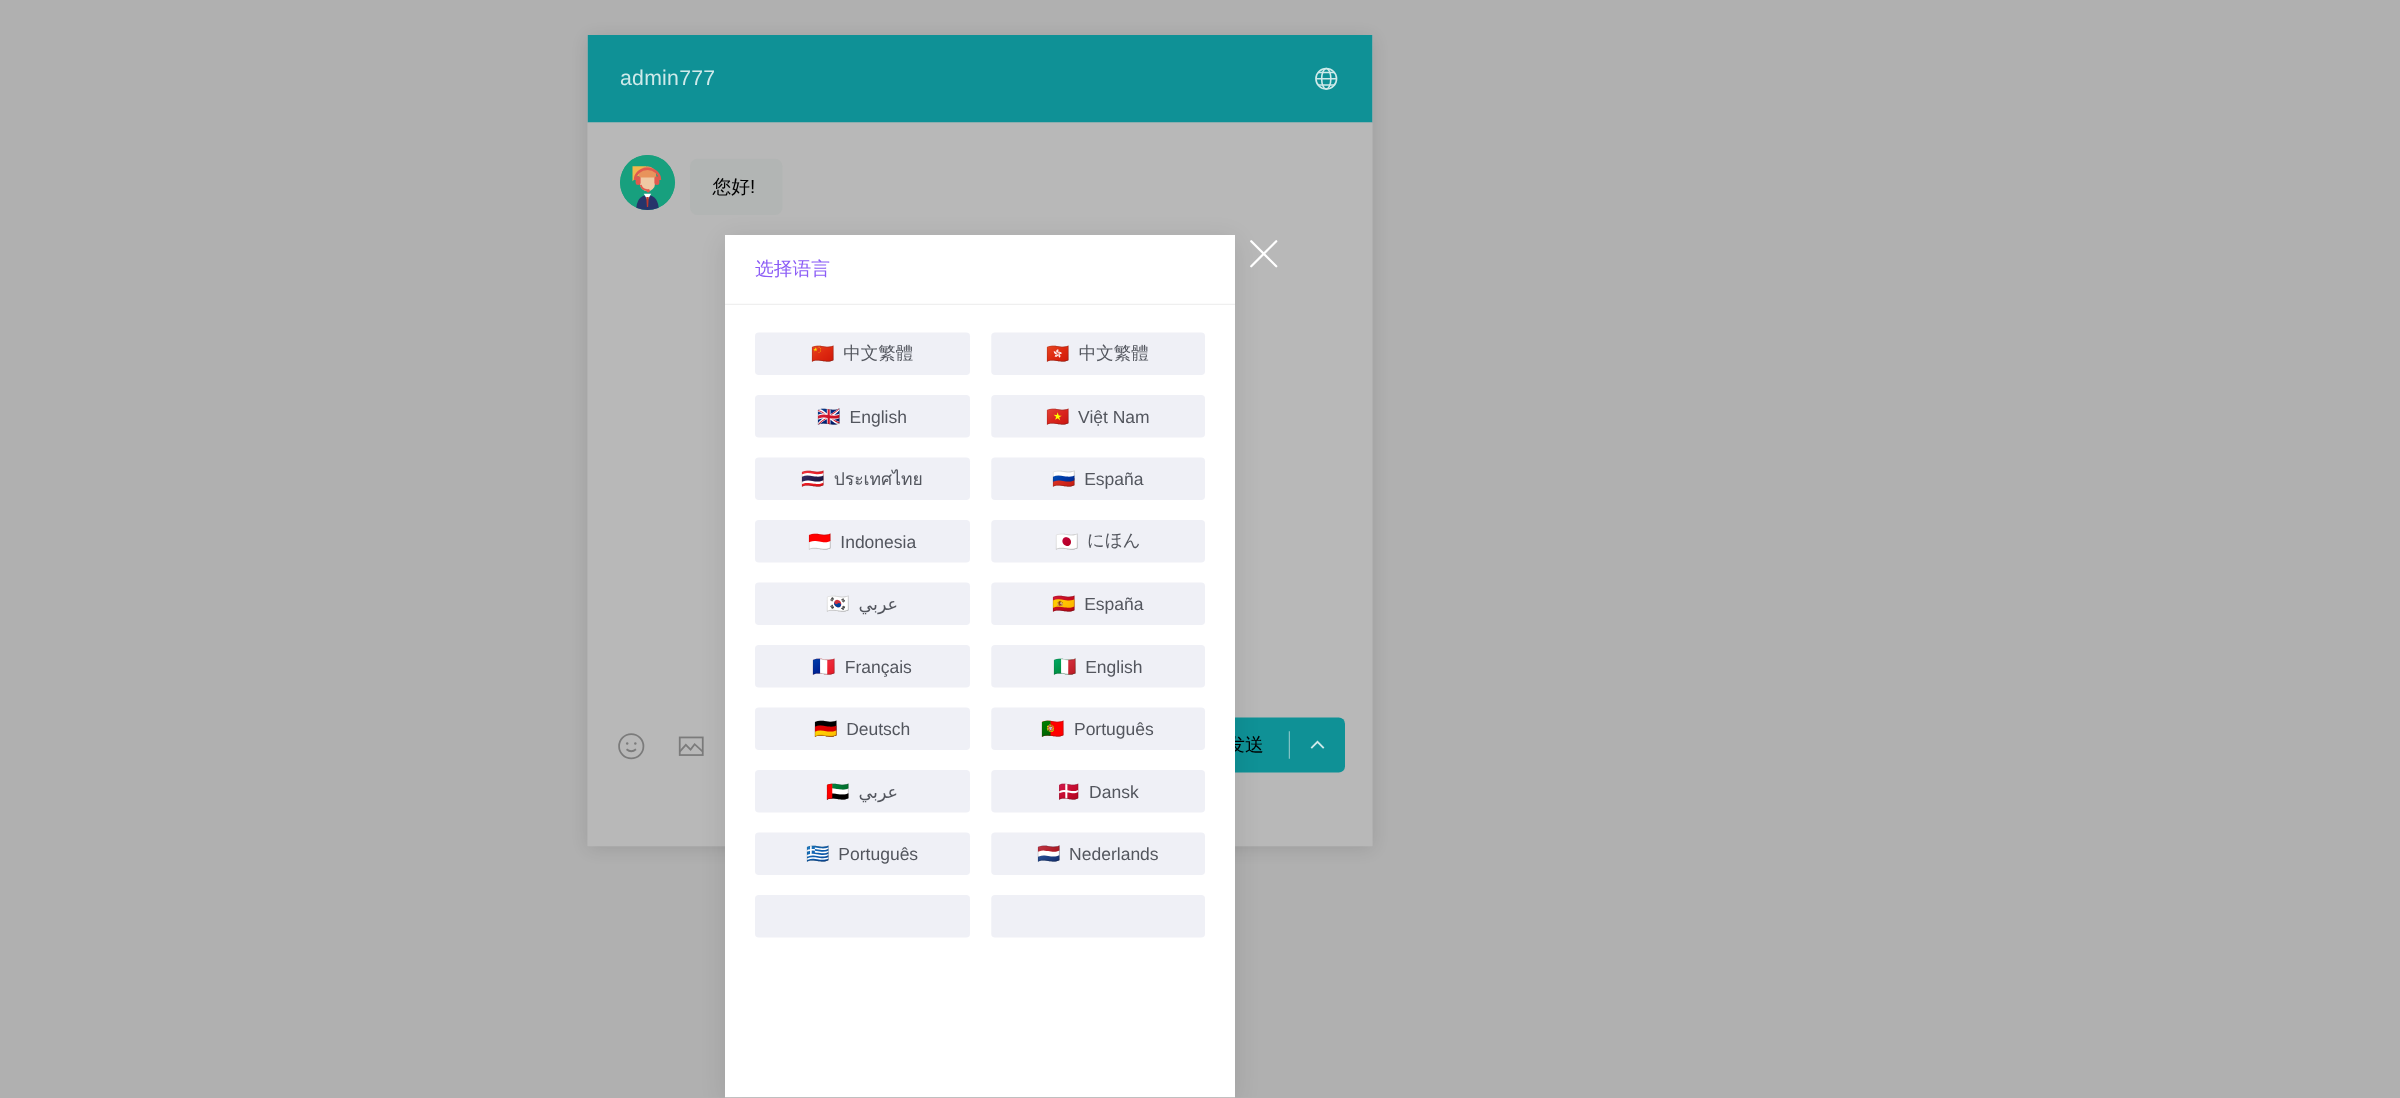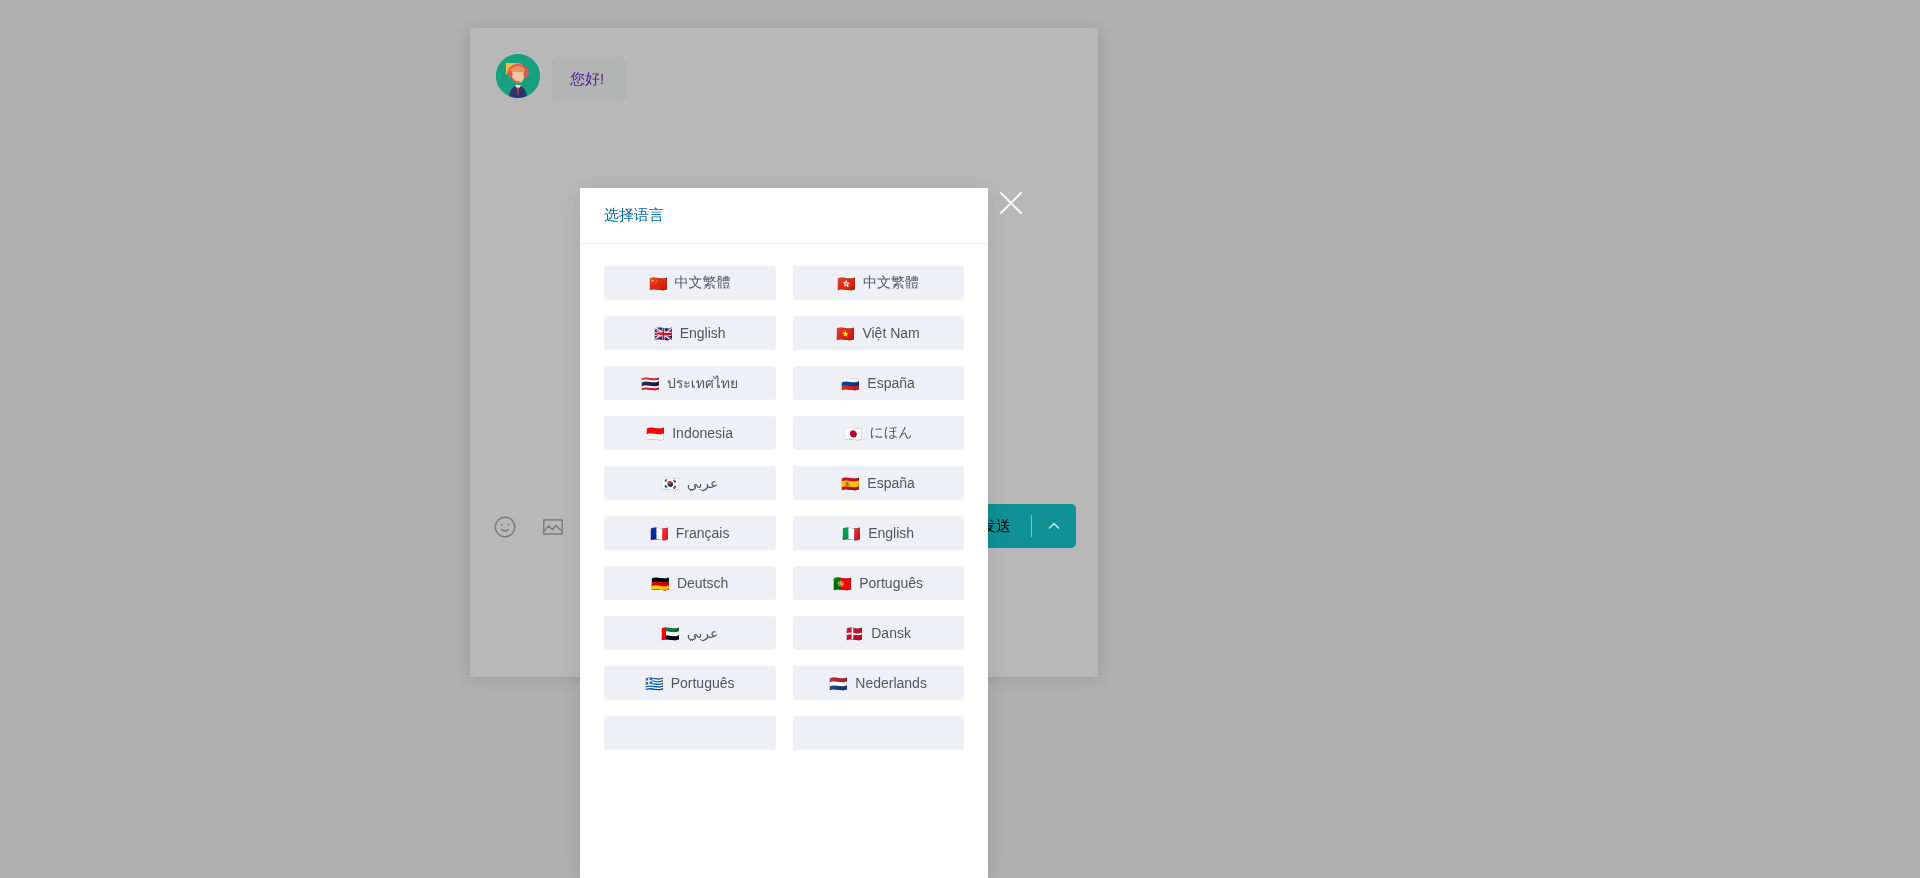--- a/index.html
+++ b/index.html
@@ -80,21 +80,21 @@
     overflow: hidden;
     flex: 0 0 44px;
     background: #1a9e7c;
   }
   .avatar svg { display:block; }
 
   .bubble {
     background: #b2b5b4;
     border-radius: 6px;
     padding: 13px 18px;
-    color: #4c1d95;
+    color: #000000;
     font-size: 15px;
     min-width: 74px;
     max-width: 340px;
     margin-top: 3px;
   }
 
   #chat-compose {
     position: relative;
     height: 171px;
     background: #b8b8b8;
@@ -162,21 +162,21 @@
   }
   #lang-modal-header {
     height: 56px;
     display: flex;
     align-items: center;
     padding: 0 24px;
     border-bottom: 1px solid #efefef;
   }
   #lang-modal-title {
     font-size: 15px;
-    color: #0369a1;
+    color: #8b5cf6;
   }
   #lang-grid {
     padding: 22px 24px 0 24px;
     display: grid;
     grid-template-columns: 1fr 1fr;
     column-gap: 17px;
     row-gap: 16px;
   }
   .lang-btn {
     height: 34px;
@@ -206,20 +206,32 @@
   }
   #modal-close svg { display: block; }
 </style>
 </head>
 <body>
 
 <div id="page">
 
   <div id="chat-widget">
 
+    <div id="chat-header">
+      <div id="chat-title">admin777</div>
+      <div id="globe-btn">
+        <svg width="22" height="22" viewBox="0 0 24 24" fill="none" stroke="#cfeaea" stroke-width="1.4">
+          <circle cx="12" cy="12" r="9"></circle>
+          <ellipse cx="12" cy="12" rx="4" ry="9"></ellipse>
+          <line x1="3" y1="12" x2="21" y2="12"></line>
+          <line x1="4.8" y1="6.6" x2="19.2" y2="6.6"></line>
+          <line x1="4.8" y1="17.4" x2="19.2" y2="17.4"></line>
+        </svg>
+      </div>
+    </div>
 
     <div id="chat-body">
       <div class="msg-row">
         <div class="avatar">
           <svg width="44" height="44" viewBox="0 0 44 44">
             <circle cx="22" cy="22" r="22" fill="#17a07e"></circle>
             <path d="M10 9 h11 v8 h-7 l-4 4 z" fill="#f2b84b"></path>
             <rect x="16" y="13" width="12" height="16" rx="6" fill="#f0c9a4"></rect>
             <path d="M15 16 a7 7 0 0 1 14 0 v2 h-14 z" fill="#e8935c"></path>
             <rect x="12.5" y="17" width="4" height="7" rx="2" fill="#e05a4f"></rect>

